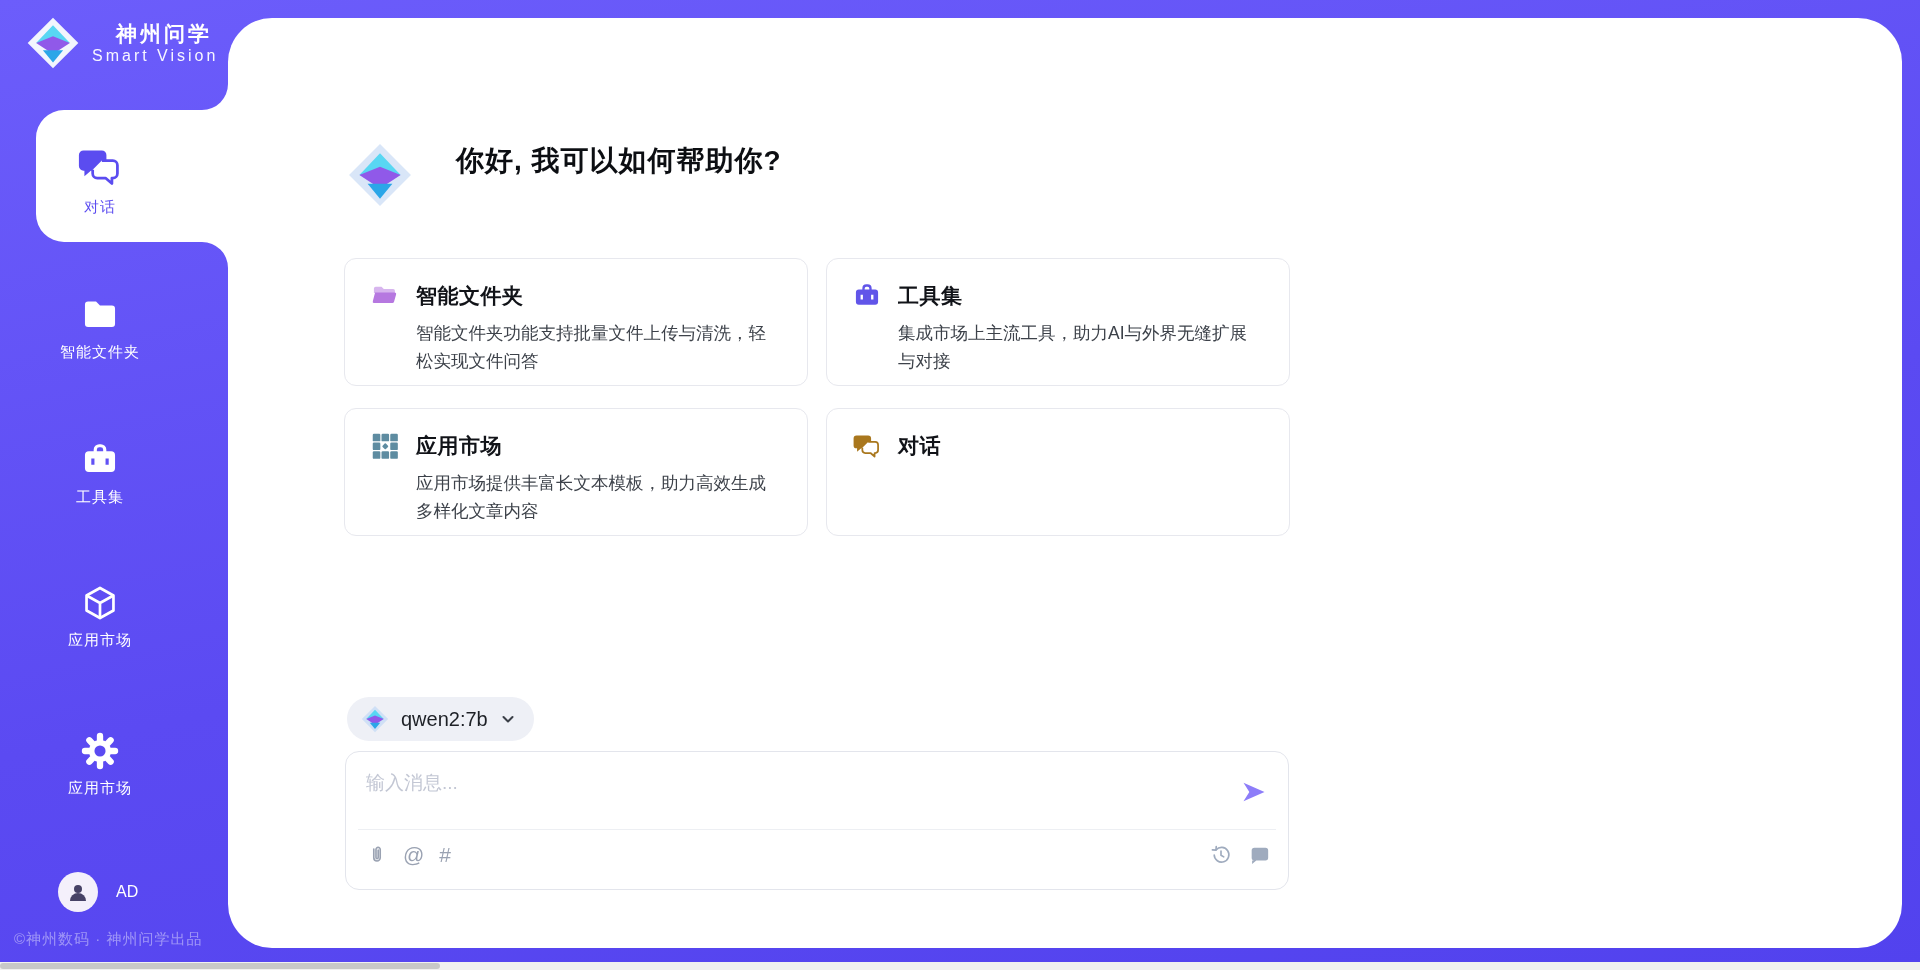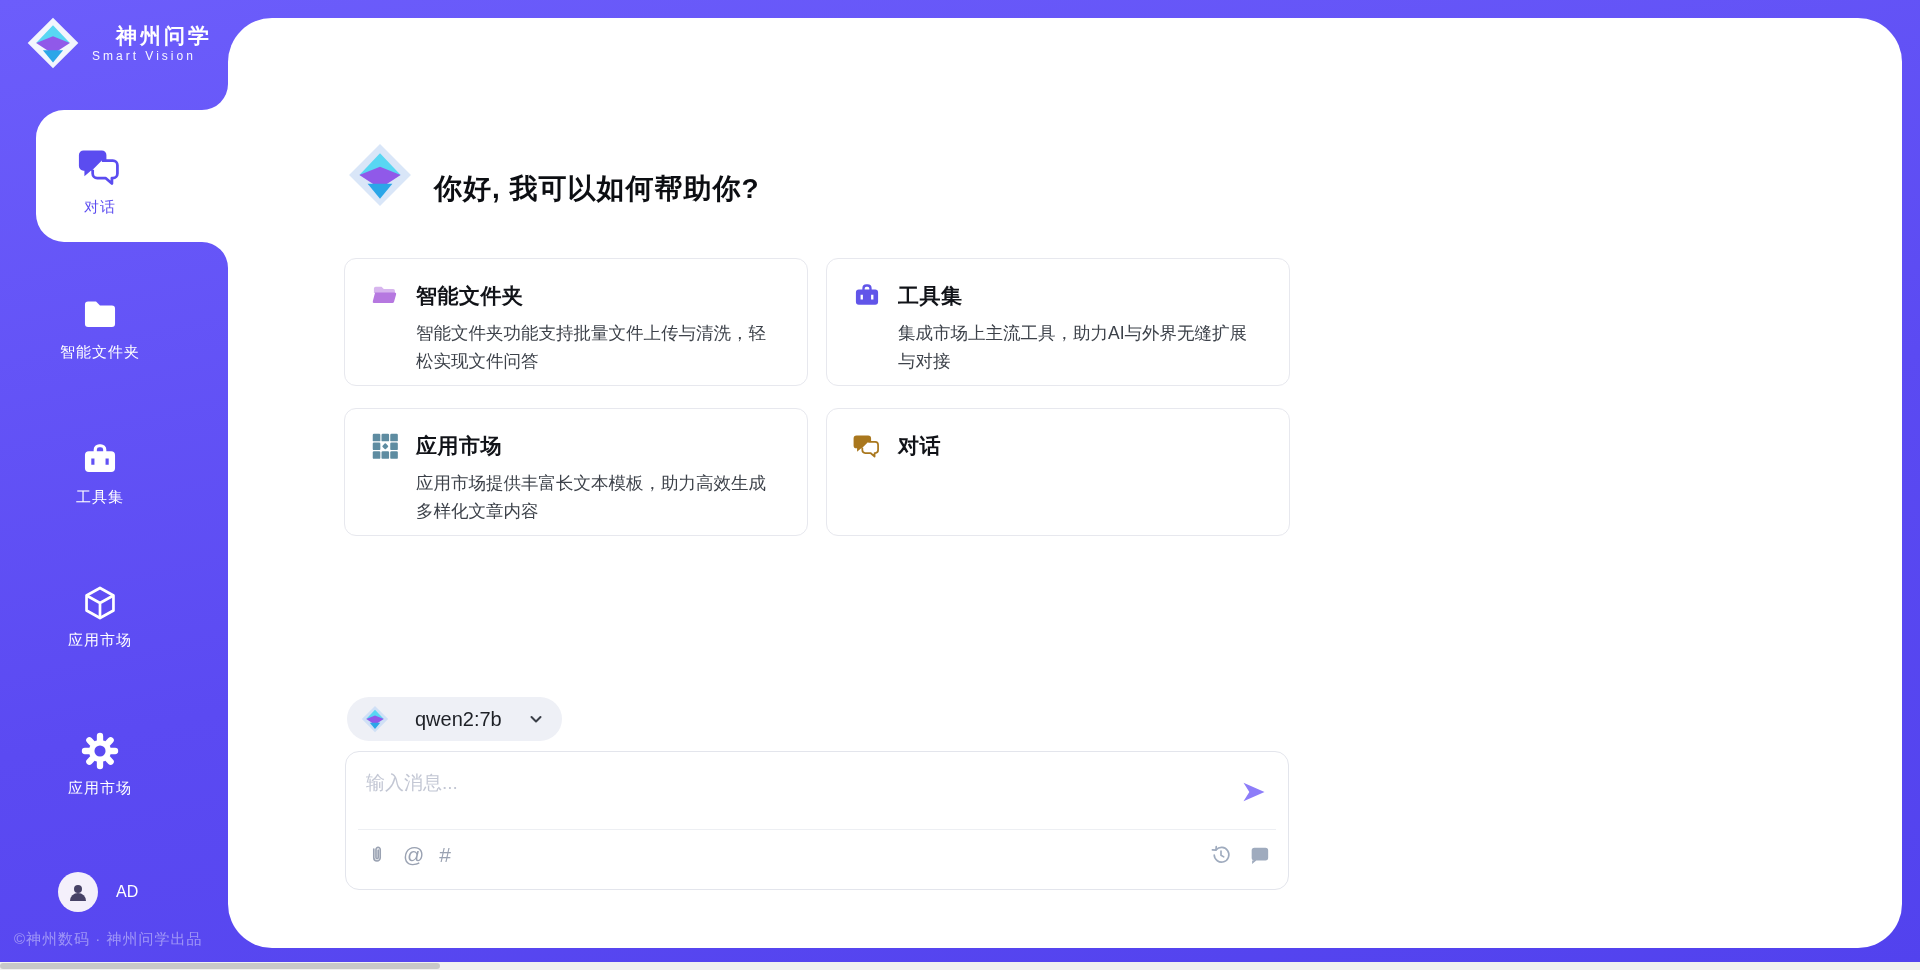--- a/index.html
+++ b/index.html
@@ -11,21 +11,21 @@
   }
   
   .panel {
     position:absolute; left:228px; top:18px; right:18px; bottom:22px;
     background:#fff; border-radius:44px;
   }
   
   .logo { position:absolute; left:26px; top:16px; display:flex; align-items:center; gap:12px; }
   .logo-gem { width:54px; height:54px; }
   .logo-name { color:#fff; font-size:21px; font-weight:bold; letter-spacing:3px; line-height:1.25;margin-left:24px; }
-  .logo-sub { color:rgba(255,255,255,.95); font-size:12px; letter-spacing:3px; }
+  .logo-sub { color:rgba(255,255,255,.95); font-size:16px; letter-spacing:3px; }
 
   .tab-shape { position:absolute; left:36px; top:84px; }
 
   .nav-item {
     position:absolute; left:0; width:200px;
     display:flex; flex-direction:column; align-items:center; gap:9px;
     color:#fff; cursor:pointer;
   }
   .nav-item .nicon { width:38px; height:38px; }
   .nav-item.active { color:#5b4cf0; }
@@ -33,21 +33,21 @@
   .nav-label { font-size:15px; letter-spacing:1px; }
 
   .user-row { position:absolute; left:58px; top:872px; display:flex; align-items:center; gap:18px; }
   .avatar { width:40px; height:40px; border-radius:50%; background:#f4f0fb; display:flex; align-items:center; justify-content:center; }
   .avatar svg { width:24px; height:24px; color:#474266; }
   .user-name { color:#fff; font-size:16px; }
 
   .copyright { position:absolute; left:14px; top:930px; color:rgba(255,255,255,.42); font-size:15px; letter-spacing:1px; }
 
   
-  .greeting { position:absolute; left:347px; top:142px; display:flex; align-items:flex-end; gap:21px; }
+  .greeting { position:absolute; left:347px; top:142px; display:flex; align-items:flex-start; gap:43px; }
   .greet-gem { width:66px; height:66px; }
   .greet-text { font-size:28px; font-weight:bold; color:#0c0e12; letter-spacing:1px; }
 
   .cards {
     position:absolute; left:344px; top:258px;
     display:grid; grid-template-columns:464px 464px; gap:22px 18px;
   }
   .card {
     width:464px; height:128px; background:#fff;
     border:1px solid #e7e8ee; border-radius:12px;
@@ -57,21 +57,21 @@
   .card-icon { width:28px; height:28px; flex:0 0 28px; }
   .card-title { font-size:21px; font-weight:bold; color:#111318; letter-spacing:.5px; }
   .card-desc { margin:9px 0 0 45px; width:356px; font-size:17.5px; line-height:1.6; color:#3d424a; }
   .tint-folder { color:#b678e0; }
   .tint-tool   { color:#6155e9; }
   .tint-grid   { color:#5e8ca1; }
   .tint-chat   { color:#a9771d; }
 
   .model-pill {
     position:absolute; left:347px; top:697px; height:44px;
-    display:flex; align-items:center; gap:26px; padding:0 18px 0 14px;
+    display:flex; align-items:center; gap:12px; padding:0 18px 0 14px;
     background:#eef0f6; border-radius:22px; cursor:pointer;
   }
   .pill-gem { width:28px; height:28px; }
   .pill-label { font-size:20px; color:#1d2026; }
   .pill-chevron { width:16px; height:16px; color:#3a3f47; }
 
   .composer {
     position:absolute; left:345px; top:751px; width:944px; height:139px;
     border:1px solid #e3e5ec; border-radius:14px; background:#fff;
   }

